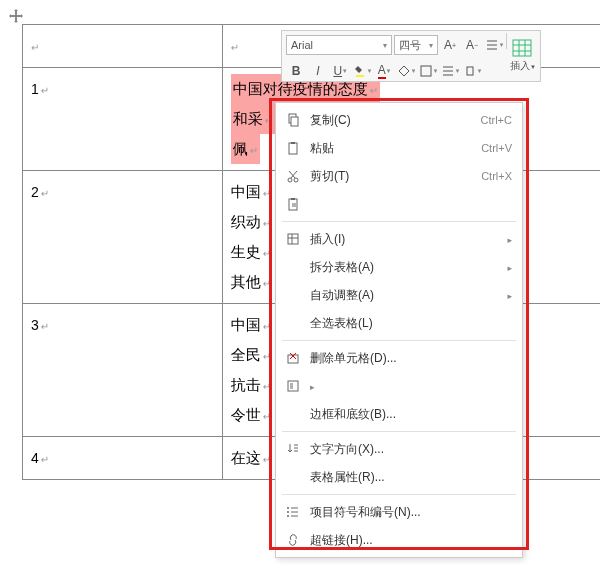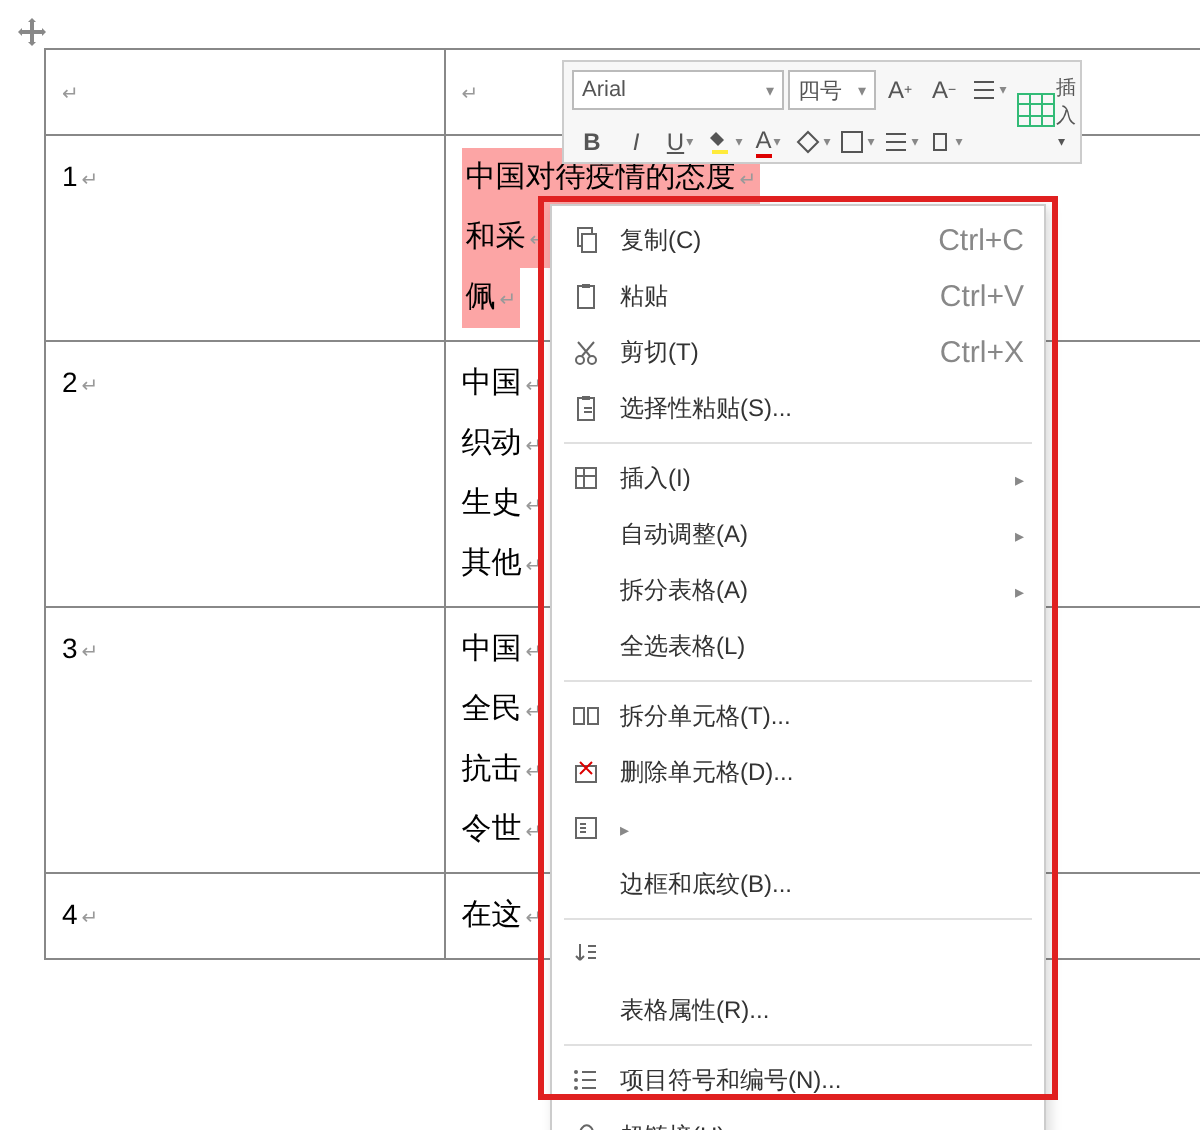--- a/index.html
+++ b/index.html
@@ -18,33 +18,33 @@
   .float-toolbar { position: absolute; top: 30px; left: 269px; width: 260px; height: 52px; background: #f7f7f7; border: 1px solid #ccc; display: flex; flex-direction: column; padding: 2px 4px; z-index: 5; margin-left: 12px; }
   .tb-row { display: flex; align-items: center; gap: 2px; height: 24px; }
   .tb-sel { display: flex; align-items: center; border: 1px solid #bbb; background: #fff; height: 20px; padding: 0 4px; font-size: 11px; color: #555; }
   .tb-sel.font { width: 106px; }
   .tb-sel.size { width: 44px; }
   .tb-chev { font-size: 8px; color: #888; margin-left: auto; }
   .tb-btn { width: 20px; height: 20px; display: flex; align-items: center; justify-content: center; font-size: 12px; color: #555; }
   .tb-btn.dd::after { content: "▾"; font-size: 7px; color: #888; margin-left: 1px; }
   .tb-btn svg { width: 14px; height: 14px; }
   .tb-sep { width: 1px; height: 16px; background: #ccc; margin: 0 2px; }
-  .insert-btn { display: flex; align-items: center; justify-content: center; width: 34px; height: 46px; font-size: 10px; color: #555; }
+  .insert-btn { display: flex; flex-direction: column; align-items: center; justify-content: center; width: 34px; height: 46px; font-size: 10px; color: #555; }
   .insert-btn .grid-icon svg { width: 20px; height: 18px; }
   .insert-btn .lbl::after { content: "▾"; font-size: 7px; margin-left: 1px; }
   .tb-main { display: flex; }
   .tb-left { display: flex; flex-direction: column; gap: 2px; }
   
   .ctx-wrap { position: absolute; top: 98px; left: 269px; width: 260px; height: 452px; border: 3px solid #e02020; z-index: 10; pointer-events: none; }
   .ctx-menu { position: absolute; top: 102px; left: 275px; width: 248px; background: #fff; border: 1px solid #ccc; box-shadow: 2px 2px 6px rgba(0,0,0,.15); z-index: 8; padding: 3px 0; }
   .ctx-item { display: flex; align-items: center; height: 28px; padding: 0 10px 0 8px; font-size: 12px; color: #333; }
   .ctx-item .icon { width: 18px; height: 16px; display: flex; align-items: center; justify-content: center; margin-right: 8px; color: #666; }
   .ctx-item .icon svg { width: 14px; height: 14px; }
   .ctx-item .label { flex: 1; }
-  .ctx-item .shortcut { font-size: 15px; color: #888; }
+  .ctx-item .shortcut { font-size: 11px; color: #888; }
   .ctx-item .sub::after { content: "▸"; font-size: 9px; color: #888; }
   .ctx-sep { height: 1px; background: #e0e0e0; margin: 3px 6px; }
   
   .highlight { background: #fca5a5; display: inline-block; padding: 0 2px; }
 </style>
 </head>
 <body>
 
 <div class="move-handle">
   <svg viewBox="0 0 16 16">
@@ -200,57 +200,47 @@
       <span class="shortcut">Ctrl+X</span>
     </div>
   <div class="ctx-item">
       <span class="icon">
         <svg viewBox="0 0 14 14">
           <rect x="3" y="2" width="8" height="11" fill="none" stroke="#666"></rect>
           <rect x="5" y="1" width="4" height="2" fill="#666"></rect>
           <path d="M6 7h4M6 9h4" stroke="#666"></path>
         </svg>
       </span>
-      <span class="label">选择性粘贴(S)...</span>
     </div>
   <div class="ctx-sep"></div>
   <div class="ctx-item">
       <span class="icon">
         <svg viewBox="0 0 14 14">
           <rect x="2" y="2" width="10" height="10" fill="none" stroke="#666"></rect>
           <path d="M2 6h10M6 2v10" stroke="#666"></path>
         </svg>
       </span>
       <span class="label">插入(I)</span>
       <span class="sub"></span>
     </div>
   <div class="ctx-item">
       <span class="icon"></span>
+      <span class="label">拆分表格(A)</span>
+      <span class="sub"></span>
+    </div>
+  <div class="ctx-item">
+      <span class="icon"></span>
       <span class="label">自动调整(A)</span>
       <span class="sub"></span>
     </div>
   <div class="ctx-item">
       <span class="icon"></span>
-      <span class="label">拆分表格(A)</span>
-      <span class="sub"></span>
-    </div>
-  <div class="ctx-item">
-      <span class="icon"></span>
       <span class="label">全选表格(L)</span>
     </div>
   <div class="ctx-sep"></div>
-  <div class="ctx-item">
-      <span class="icon">
-        <svg viewBox="0 0 14 14">
-          <rect x="1" y="3" width="5" height="8" fill="none" stroke="#666"></rect>
-          <rect x="8" y="3" width="5" height="8" fill="none" stroke="#666"></rect>
-        </svg>
-      </span>
-      <span class="label">拆分单元格(T)...</span>
-    </div>
   <div class="ctx-item">
       <span class="icon">
         <svg viewBox="0 0 14 14">
           <rect x="2" y="4" width="10" height="8" fill="none" stroke="#666"></rect>
           <path d="M4 2l6 6M10 2L4 8" stroke="#d00"></path>
         </svg>
       </span>
       <span class="label">删除单元格(D)...</span>
     </div>
   <div class="ctx-item">
@@ -266,20 +256,21 @@
       <span class="icon"></span>
       <span class="label">边框和底纹(B)...</span>
     </div>
   <div class="ctx-sep"></div>
   <div class="ctx-item">
       <span class="icon">
         <svg viewBox="0 0 14 14">
           <path d="M4 2v8M4 10l-2-2M4 10l2-2M8 3h4M8 6h4M8 9h4" stroke="#666"></path>
         </svg>
       </span>
+      <span class="label">文字方向(X)...</span>
     </div>
   <div class="ctx-item">
       <span class="icon"></span>
       <span class="label">表格属性(R)...</span>
     </div>
   <div class="ctx-sep"></div>
   <div class="ctx-item">
       <span class="icon">
         <svg viewBox="0 0 14 14">
           <path d="M5 3h7M5 7h7M5 11h7" stroke="#666"></path>

